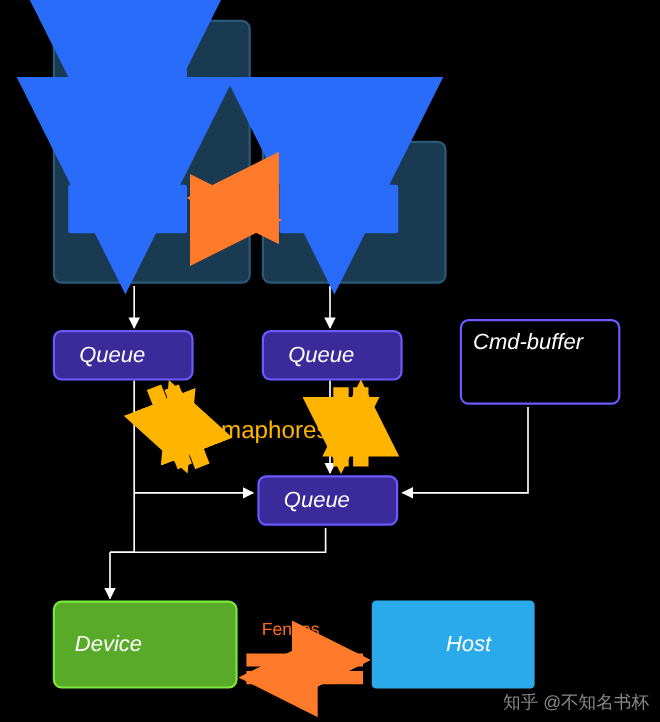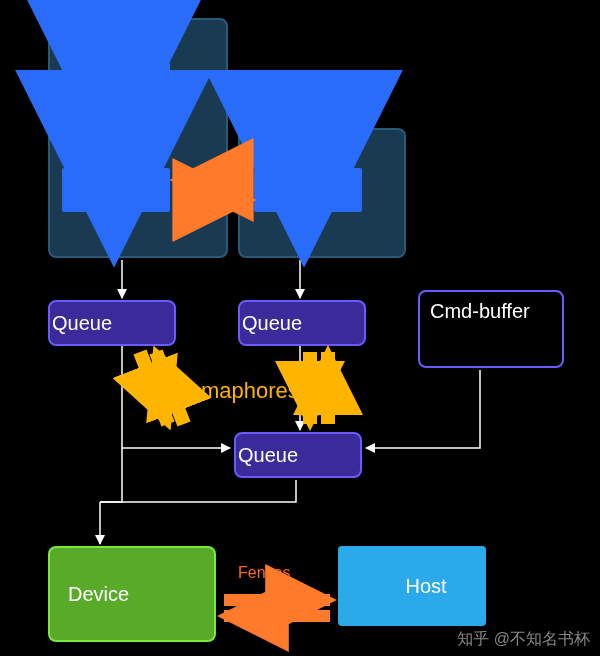--- a/index.html
+++ b/index.html
@@ -8,20 +8,21 @@
     width: 600px;
     height: 656px;
     position: relative;
     font-family: "Segoe UI", Arial, sans-serif;
     overflow: hidden;
   }
   .node {
     position: absolute;
     box-sizing: border-box;
     border-radius: 8px;
+    font-style: italic;
   }
   .cmd-outer {
     background: #1a3a52;
     border: 2px solid #2a5a7a;
     color: #fff;
     font-size: 21px;
     padding: 8px 12px;
   }
   .inner-pill {
     position: absolute;
@@ -33,21 +34,21 @@
     justify-content: center;
     border-radius: 2px;
   }
   .queue {
     background: #3a2a9a;
     border: 2px solid #6a5aff;
     color: #fff;
     font-size: 20px;
     display: flex;
     align-items: center;
-    padding-left: 2px;
+    padding-left: 22px;
   }
   .cmd-small {
     background: #000;
     border: 2px solid #6a5aff;
     color: #fff;
     font-size: 20px;
     display:flex;
     align-items:flex-start;
     padding:8px 10px;
   }
@@ -147,21 +148,21 @@
 <div class="node queue" style="left:48px; top:300px; width:128px; height:46px;">
   <span>Queue</span>
 </div>
 <div class="node queue" style="left:238px; top:300px; width:128px; height:46px;">
   <span>Queue</span>
 </div>
 <div class="node queue" style="left:234px; top:432px; width:128px; height:46px;">
   <span>Queue</span>
 </div>
 
-<div class="node device" style="left:48px; top:546px; width:168px; height:96px;">
+<div class="node device" style="left:48px; top:546px; width:168px; height:80px;">
   <span>Device</span>
 </div>
 
 <div class="node host" style="left:338px; top:546px; width:148px; height:80px; border-radius:4px;">
   <span>Host</span>
 </div>
 
 <div class="label sema" style="left:174px; top:378px;">Semaphores</div>
 <div class="label fences" style="left:238px; top:564px;">Fences</div>
 

